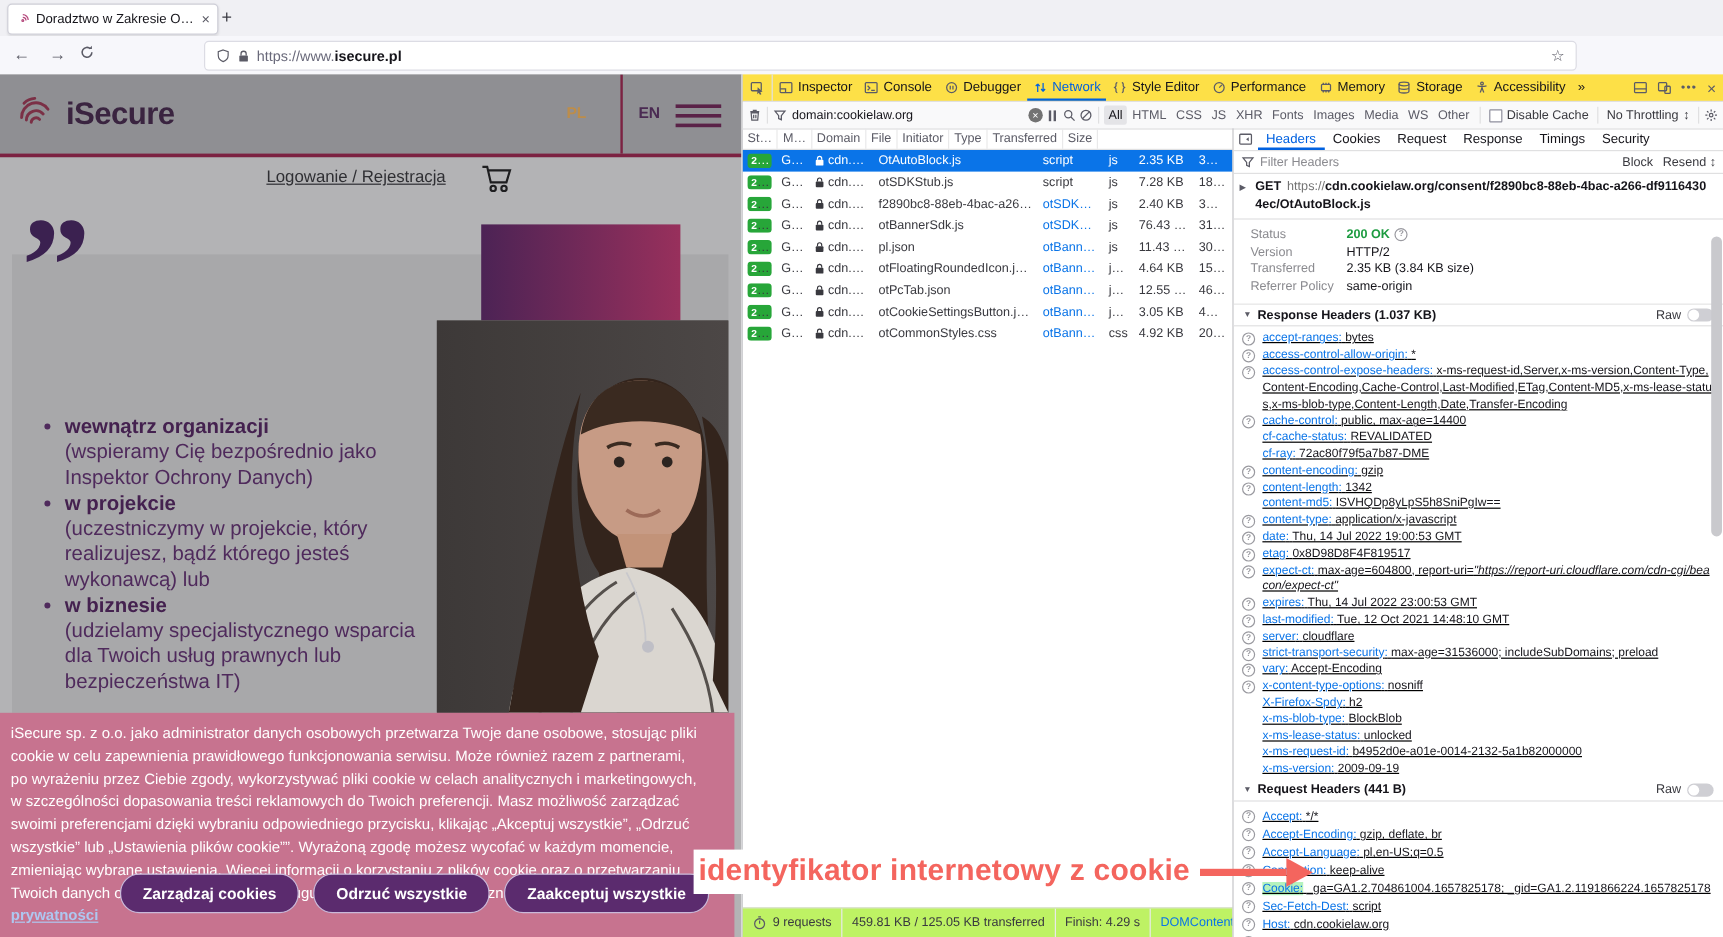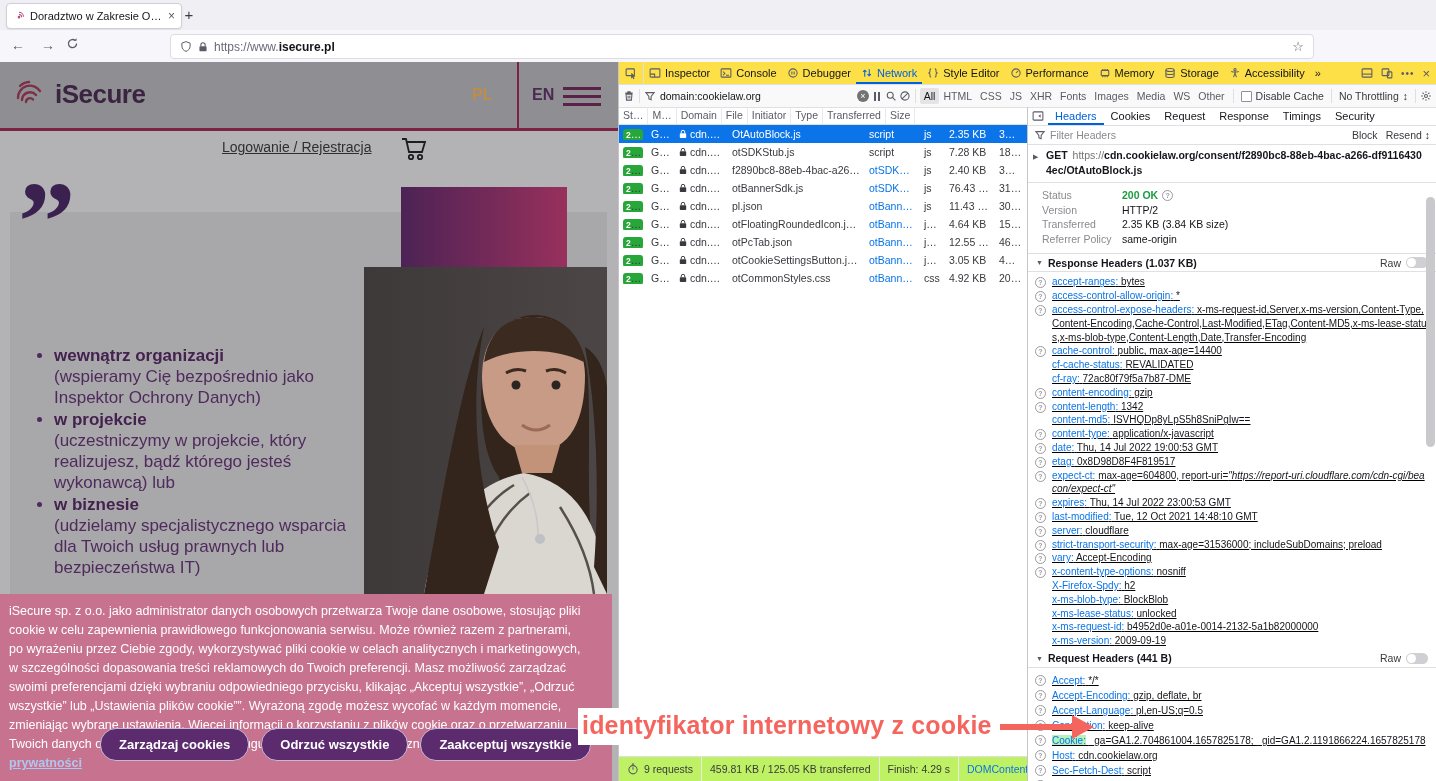--- a/index.html
+++ b/index.html
@@ -18,21 +18,21 @@
   .url-scheme{color:#69697a;}
   .url-domain{color:#15141a;font-weight:bold;}
   .star{margin-left:auto;color:#5b5b66;font-size:13px;}
   .winbtn{position:absolute;top:37px;color:#3a3a42;font-size:14px;}
 
   
   .page{position:absolute;left:0;top:62px;width:618px;height:719px;background:#b3b3b5;overflow:hidden;}
   .site-header{position:absolute;left:0;top:0;width:618px;height:66px;background:#8f8f93;border-bottom:3px solid #7c2242;}
   .logo{position:absolute;left:12px;top:12px;display:flex;align-items:center;gap:7px;}
   .logo-text{font-size:26px;font-weight:600;color:#3a2440;letter-spacing:-.5px;}
-  .lang{position:absolute;top:24px;font-size:16px;font-weight:bold;}
+  .lang{position:absolute;top:24px;font-size:13px;font-weight:bold;}
   .lang-pl{left:472px;color:#bd8d4a;}
   .lang-en{left:532px;color:#4a2a52;}
   .hdr-div{position:absolute;left:517px;top:0;width:2px;height:66px;background:#7c2242;}
   .burger{position:absolute;left:563px;top:25px;width:38px;}
   .burger div{height:3px;background:#5a2248;margin-bottom:5px;}
   .login-row{position:absolute;left:0;top:69px;width:618px;height:36px;}
   .login-link{position:absolute;left:222px;top:8px;font-size:14px;color:#2f2f33;text-decoration:underline;}
   .cart{position:absolute;left:400px;top:5px;}
   .hero-card{position:absolute;left:10px;top:150px;width:597px;height:382px;background:#a8a8aa;}
   .quote-mark{position:absolute;left:18px;top:110px;font-family:"Liberation Serif",serif;font-weight:bold;font-size:115px;line-height:100px;color:#3b2150;}
@@ -774,25 +774,25 @@
 
             <div class="hdr-row">
               <span class="qicon">?</span><span class="hname"><span>Connection</span>:</span> <span class="hval">keep-alive</span><span class="hval ival"></span>
             </div>
 
             <div class="hdr-row">
               <span class="qicon">?</span><span class="hname hl"><span>Cookie</span>:</span> <span class="hval">_ga=GA1.2.704861004.1657825178; _gid=GA1.2.1191866224.1657825178</span><span class="hval ival"></span>
             </div>
 
             <div class="hdr-row">
+              <span class="qicon">?</span><span class="hname"><span>Sec-Fetch-Dest</span>:</span> <span class="hval">script</span><span class="hval ival"></span>
+            </div>
+
+            <div class="hdr-row">
               <span class="qicon">?</span><span class="hname"><span>Host</span>:</span> <span class="hval">cdn.cookielaw.org</span><span class="hval ival"></span>
-            </div>
-
-            <div class="hdr-row">
-              <span class="qicon">?</span><span class="hname"><span>Sec-Fetch-Dest</span>:</span> <span class="hval">script</span><span class="hval ival"></span>
             </div>
 
             <div class="hdr-row">
               <span class="qicon">?</span><span class="hname"><span>Sec-Fetch-Mode</span>:</span> <span class="hval">no-cors</span><span class="hval ival"></span>
             </div>
           </div>
       </div>
       <div class="rp-scrollbar"></div>
     </div>
   </div>

